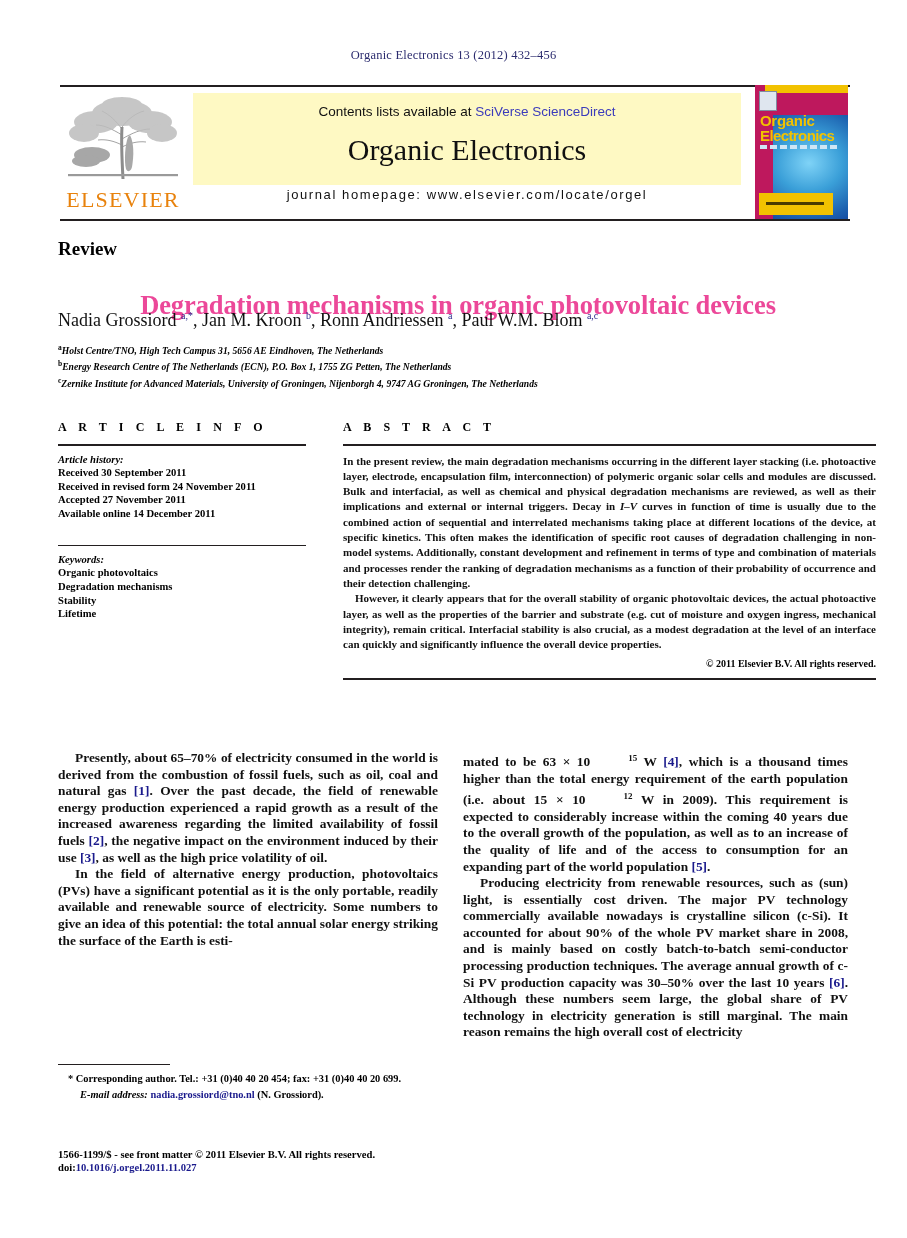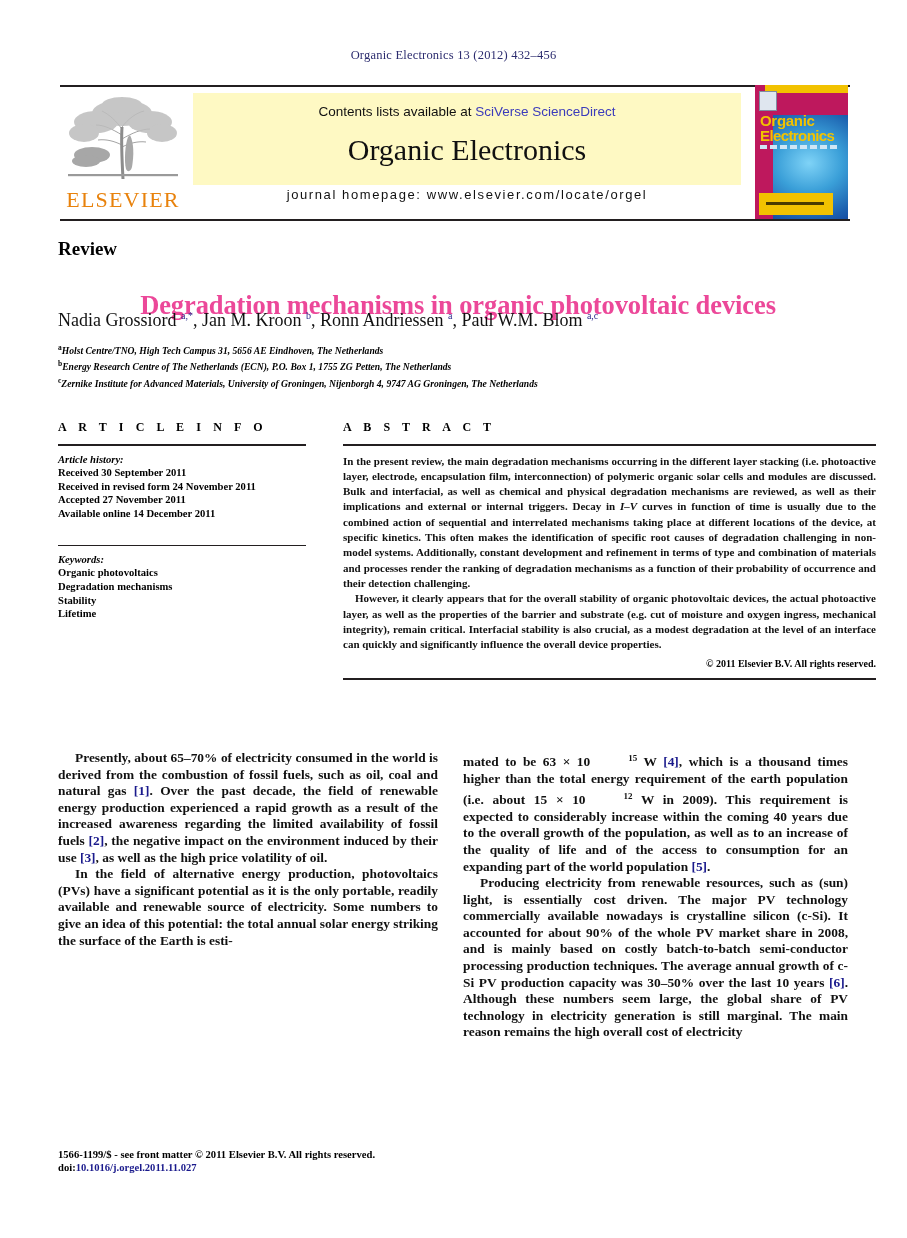--- a/index.html
+++ b/index.html
@@ -472,19 +472,30 @@
     </div>
   </div>
 
   <div class="col-right">
     <div class="body-text">
       <p style="text-indent:0">mated to be 63 × 10<sup>15</sup> W <span class="ref">[4]</span>, which is a thousand times higher than the total energy requirement of the earth population (i.e. about 15 × 10<sup>12</sup> W in 2009). This requirement is expected to considerably increase within the coming 40 years due to the overall growth of the population, as well as to an increase of the quality of life and of the access to consumption for an expanding part of the world population <span class="ref">[5]</span>.</p>
       <p>Producing electricity from renewable resources, such as (sun) light, is essentially cost driven. The major PV technology commercially available nowadays is crystalline silicon (c-Si). It accounted for about 90% of the whole PV market share in 2008, and is mainly based on costly batch-to-batch semi-conductor processing production techniques. The average annual growth of c-Si PV production capacity was 30–50% over the last 10 years <span class="ref">[6]</span>. Although these numbers seem large, the global share of PV technology in electricity generation is still marginal. The main reason remains the high overall cost of electricity</p>
     </div>
   </div>
 
+  <div class="footnote-wrap">
+    <div class="fn-rule"></div>
+    <div class="footnote">
+      <div style="text-indent:10px">* Corresponding author. Tel.: +31 (0)40 40 20 454; fax: +31 (0)40 40 20 699.</div>
+      <div style="text-indent:22px; margin-top:3px">
+        <span class="em-lab">E-mail address:</span>
+        <span class="link">nadia.grossiord@tno.nl</span>
+        <span>(N. Grossiord).</span>
+      </div>
+    </div>
+  </div>
 
   <div class="imprint">
     <div>1566-1199/$ - see front matter © 2011 Elsevier B.V. All rights reserved.</div>
     <div><span>doi:</span><span class="doi">10.1016/j.orgel.2011.11.027</span></div>
   </div>
 
 </div>
 
 </body></html>

